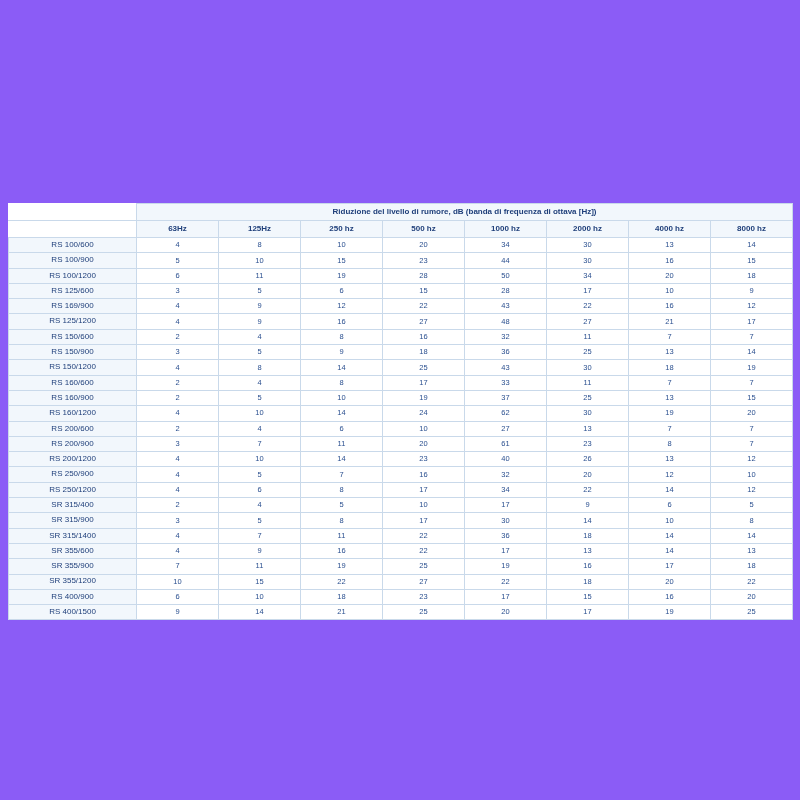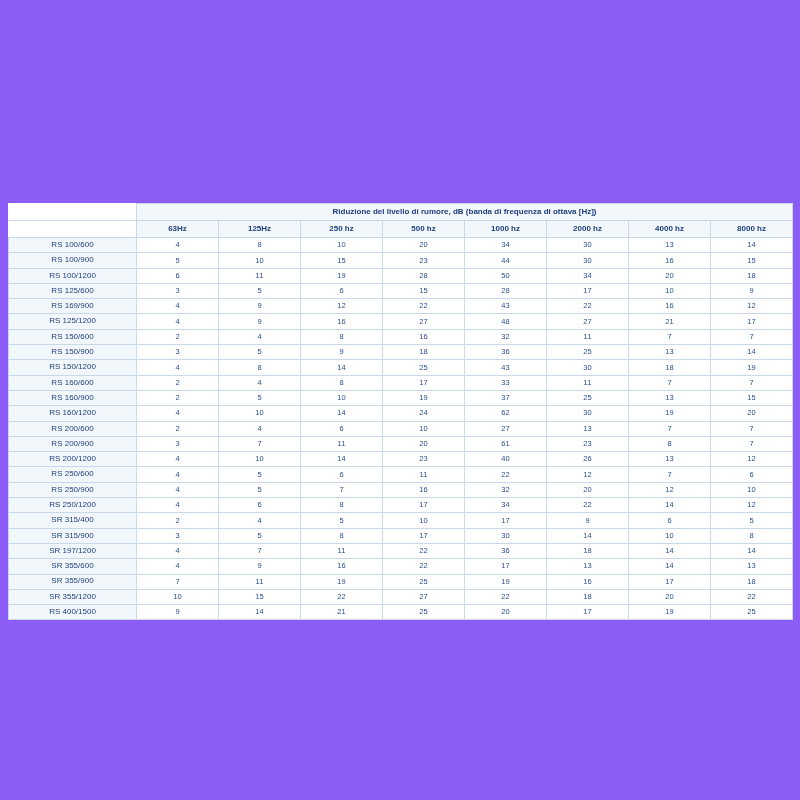--- a/index.html
+++ b/index.html
@@ -271,31 +271,20 @@
             <td class="val">4</td>
             <td class="val">10</td>
             <td class="val">14</td>
             <td class="val">23</td>
             <td class="val">40</td>
             <td class="val">26</td>
             <td class="val">13</td>
             <td class="val">12</td>
           </tr>
           <tr>
-            <td class="rowlabel">RS 250/600</td>
-            <td class="val">4</td>
-            <td class="val">5</td>
-            <td class="val">6</td>
-            <td class="val">11</td>
-            <td class="val">22</td>
-            <td class="val">12</td>
-            <td class="val">7</td>
-            <td class="val">6</td>
-          </tr>
-          <tr>
             <td class="rowlabel">RS 250/900</td>
             <td class="val">4</td>
             <td class="val">5</td>
             <td class="val">7</td>
             <td class="val">16</td>
             <td class="val">32</td>
             <td class="val">20</td>
             <td class="val">12</td>
             <td class="val">10</td>
           </tr>
@@ -326,21 +315,21 @@
             <td class="val">3</td>
             <td class="val">5</td>
             <td class="val">8</td>
             <td class="val">17</td>
             <td class="val">30</td>
             <td class="val">14</td>
             <td class="val">10</td>
             <td class="val">8</td>
           </tr>
           <tr>
-            <td class="rowlabel">SR 197/1200</td>
+            <td class="rowlabel">SR 315/1400</td>
             <td class="val">4</td>
             <td class="val">7</td>
             <td class="val">11</td>
             <td class="val">22</td>
             <td class="val">36</td>
             <td class="val">18</td>
             <td class="val">14</td>
             <td class="val">14</td>
           </tr>
           <tr>
@@ -368,20 +357,31 @@
           <tr>
             <td class="rowlabel">SR 355/1200</td>
             <td class="val">10</td>
             <td class="val">15</td>
             <td class="val">22</td>
             <td class="val">27</td>
             <td class="val">22</td>
             <td class="val">18</td>
             <td class="val">20</td>
             <td class="val">22</td>
+          </tr>
+          <tr>
+            <td class="rowlabel">RS 400/900</td>
+            <td class="val">6</td>
+            <td class="val">10</td>
+            <td class="val">18</td>
+            <td class="val">23</td>
+            <td class="val">17</td>
+            <td class="val">15</td>
+            <td class="val">16</td>
+            <td class="val">20</td>
           </tr>
           <tr>
             <td class="rowlabel">RS 400/1500</td>
             <td class="val">9</td>
             <td class="val">14</td>
             <td class="val">21</td>
             <td class="val">25</td>
             <td class="val">20</td>
             <td class="val">17</td>
             <td class="val">19</td>

